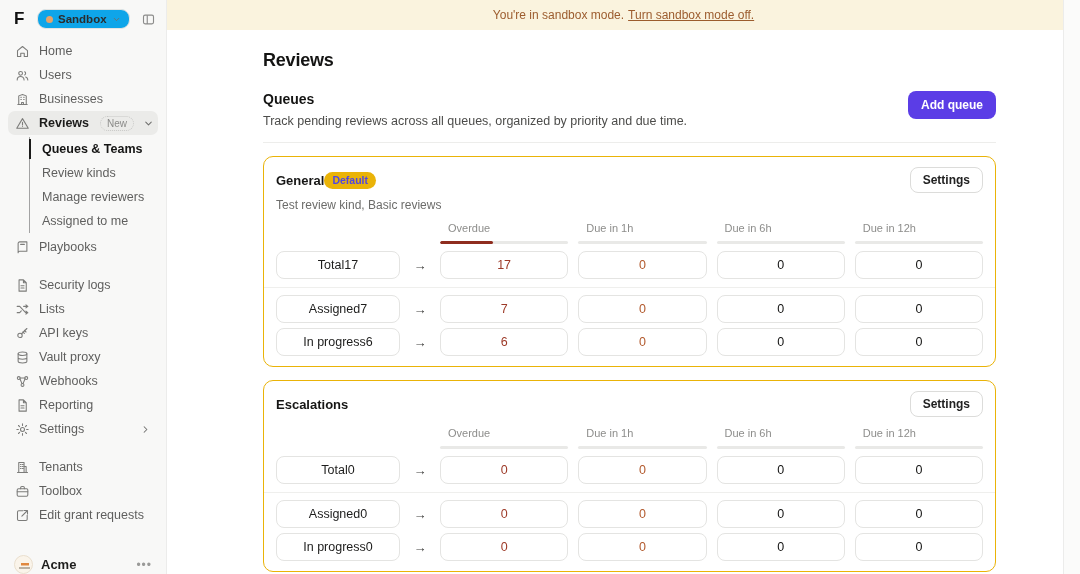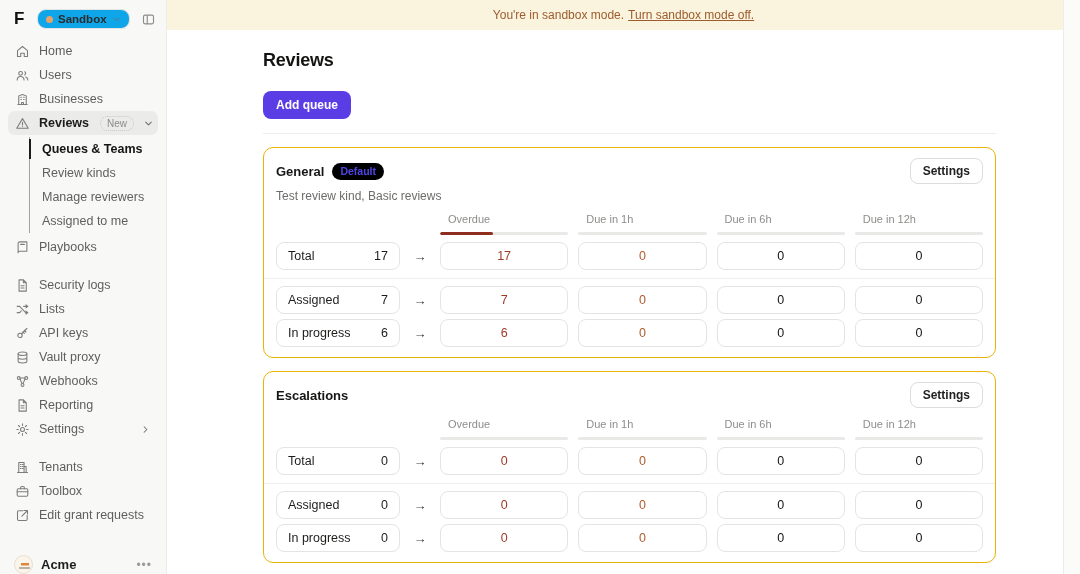--- a/index.html
+++ b/index.html
@@ -56,33 +56,33 @@
   .section-title { font-size:14px; font-weight:700; color:#141413; }
   .section-desc { font-size:12.5px; color:#4c4c4a; margin-top:7px; }
   .btn-primary { background:#5b3de6; color:#fff; border:none; border-radius:8px; font-weight:700;
     font-size:12px; padding:7px 13px; cursor:pointer; font-family:inherit; }
   .section-divider { border:none; border-top:1px solid #ededeb; margin:14px 0 0 0; }
 
   
   .card { border:1px solid #eab308; border-radius:10px; background:#fff; margin-top:13px; padding:10px 12px 10px 12px; }
   .card-head { display:flex; align-items:center; }
   .card-title { font-size:13px; font-weight:700; color:#161615; }
-  .pill-badge { background:#000000; color:#4f46e5; font-size:10.5px; font-weight:700;
-    border-radius:9px; padding:2.5px 8px; margin-left:8px; }
+  .pill-badge { background:#eab308; color:#4f46e5; font-size:10.5px; font-weight:700;
+    border-radius:9px; padding:2.5px 8px; }
   .btn-settings { margin-left:auto; background:#fff; border:1px solid #dcdcda; border-radius:8px;
     font-weight:700; font-size:12px; color:#222; padding:5px 12px; cursor:pointer; font-family:inherit; }
   .card-sub { font-size:12px; color:#6c6c6a; margin-top:5px; }
   .qgrid { display:grid; grid-template-columns:124px 20px repeat(4, 1fr); gap:5px 10px; align-items:center; margin-top:10px; }
   .colhead { padding-bottom:2px; }
   .colhead .cl { font-size:11px; color:#8d8d8b; margin-bottom:7px;margin-left:8px; }
   .track { height:3px; border-radius:2px; background:#e9e9e7; overflow:hidden; }
   .fill { height:3px; border-radius:2px; background:#8f2d1f; }
   .cellbox { height:28px; border:1px solid #e4e4e2; border-radius:8px; display:flex; align-items:center;
     justify-content:center; font-size:12.5px; color:#141413; background:#fff; cursor:pointer; }
-  .labelbox { justify-content:space-between; padding:0 11px; cursor:pointer; }
+  .labelbox { justify-content:center; padding:0 11px; cursor:pointer; }
   .labelbox .rl { color:#1d1d1c; }
   .labelbox .rc { color:#1d1d1c; }
   .arrow { text-align:center; color:#3c3c3a; font-size:13px; }
   .col-v0 { color:#9d3a28; } 
   .col-v1 { color:#b2592c; } 
   .row-divider { grid-column:1 / -1; border-top:1px solid #efefed; margin:3px -12px 2px -12px; }
 
   
   .scroll-gutter { position:absolute; right:0; top:0; width:17px; height:574px;
     background:#fbfbfa; border-left:1px solid #ececeb; }
@@ -271,20 +271,24 @@
   </aside>
 
   <main class="main">
     <div class="banner">
       <span>You're in sandbox mode.</span>
       <a>Turn sandbox mode off.</a>
     </div>
     <div class="content">
       <h1 class="page-title">Reviews</h1>
       <div class="section-head">
+        <div class="txt">
+          <div class="section-title">Queues</div>
+          <div class="section-desc">Track pending reviews across all queues, organized by priority and due time.</div>
+        </div>
         <button class="btn-primary">Add queue</button>
       </div>
       <hr class="section-divider">
       <div id="cards">
           <section class="card">
             <div class="card-head">
               <span class="card-title">General</span>
               <span class="pill-badge">Default</span>
               <button class="btn-settings">Settings</button>
             </div>

